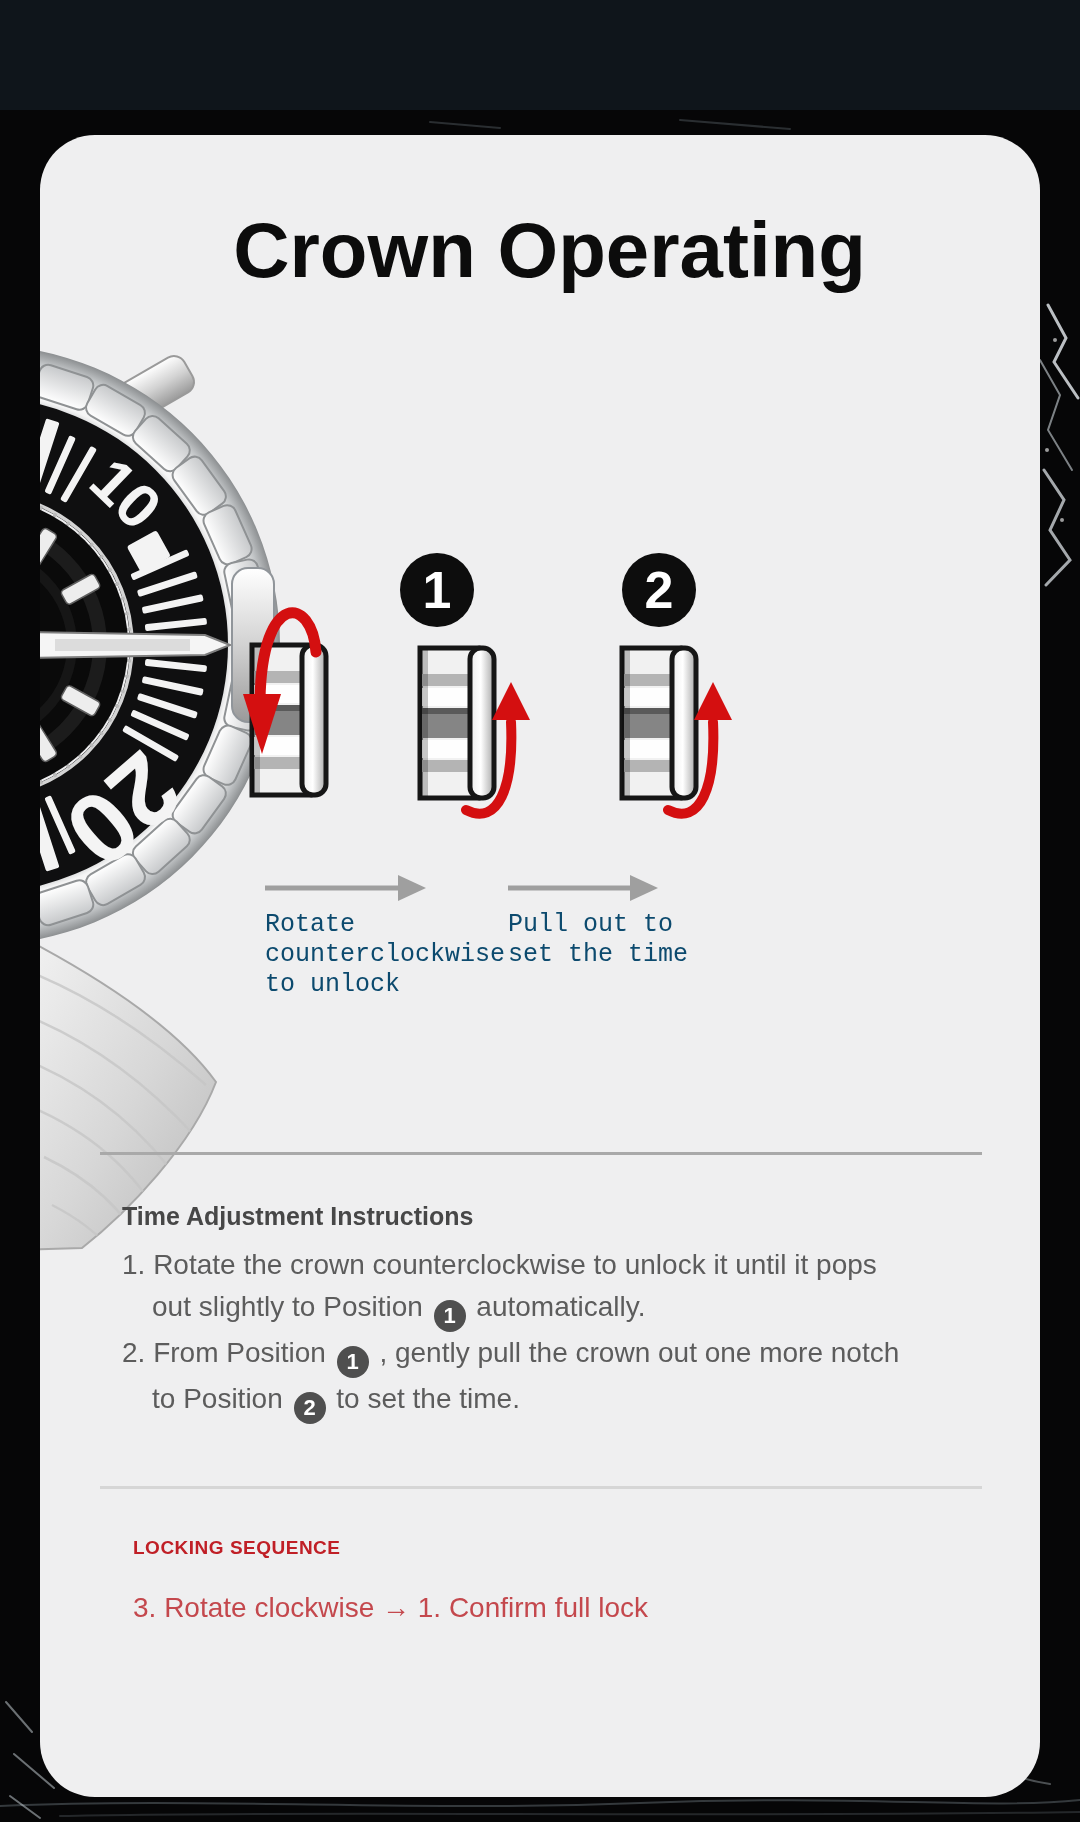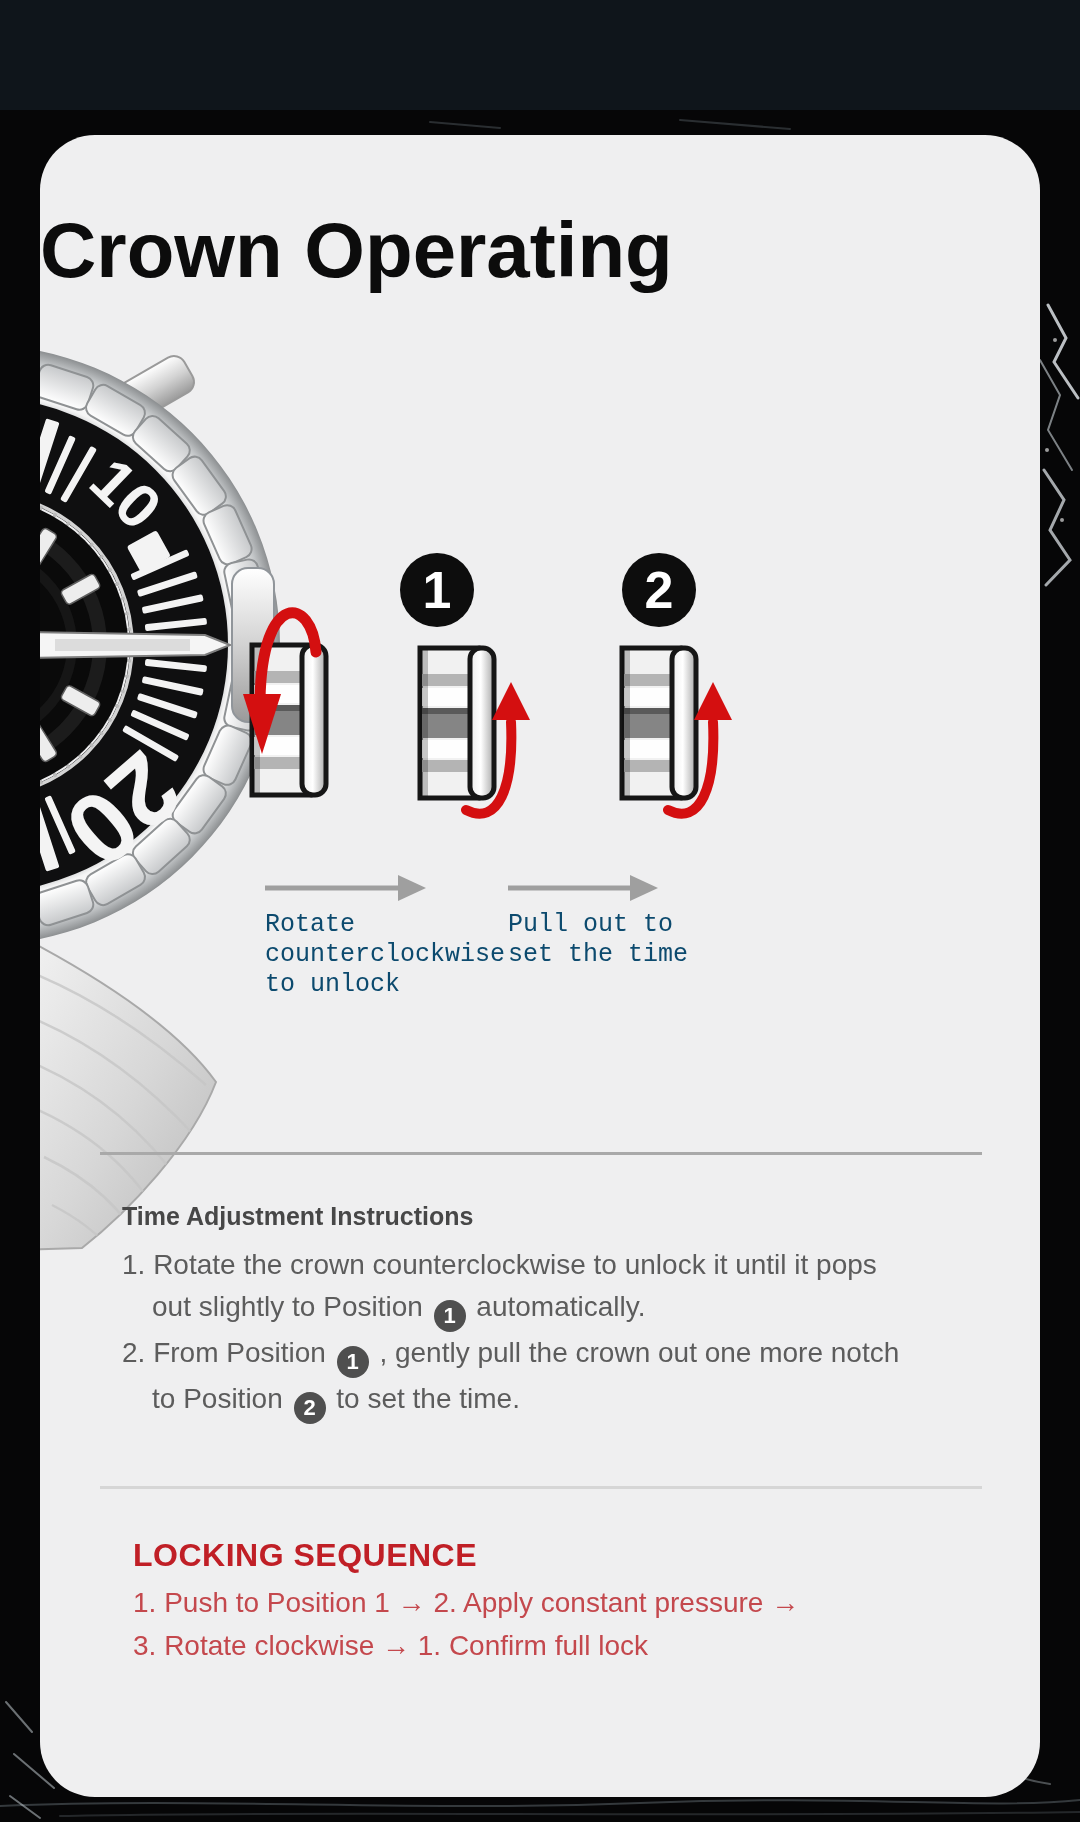--- a/index.html
+++ b/index.html
@@ -9,22 +9,22 @@
     font-family:"Liberation Sans","DejaVu Sans",sans-serif;
   }
   .bg-top-strip{position:absolute;left:0;top:0;width:1080px;height:110px;background:#0f151b;}
   .bg-texture{position:absolute;left:0;top:0;width:1080px;height:1822px;}
   .card{
     position:absolute;left:40px;top:135px;width:1000px;height:1662px;
     background:#efeff0;border-radius:55px;overflow:hidden;
   }
   .watch-svg{position:absolute;left:-40px;top:-135px;width:1080px;height:1822px;}
   .title{
-    position:absolute;left:0;right:0;top:64px;text-align:left;
-    font-size:78px;line-height:102px;font-weight:bold;color:#0c0c0c;
+    position:absolute;left:0;right:0;top:64px;text-align:center;
+    font-size:78px;line-height:102px;font-weight:bold;color:#0c0c0c;padding-left:19px;
   }
   .crown-label{
     position:absolute;font-size:25px;line-height:30px;color:#0c4a6e;
     white-space:pre-line;
     font-family:Liberation Mono, monospace;
   }
   .label-rotate{left:225px;top:775px;width:240px;}
   .label-pull{left:468px;top:775px;width:200px;}
   .divider{position:absolute;left:60px;width:882px;height:3px;}
   .divider-1{top:1017px;background:#a9a9a9;}
@@ -32,21 +32,21 @@
   .section-ta{position:absolute;left:82px;top:1067px;width:880px;}
   .section-heading{font-size:25px;font-weight:600;color:#474747;margin-bottom:13px;}
   .step{font-size:28px;line-height:42px;color:#5c5c5c;}
   .step-line.cont{padding-left:30px;}
   .inline-badge{
     display:inline-block;width:32px;height:32px;line-height:32px;text-align:center;
     border-radius:50%;background:#4f4f4f;color:#ffffff;font-size:22px;font-weight:bold;
     vertical-align:-7px;margin:0 3px;
   }
   .section-lock{position:absolute;left:93px;top:1402px;width:860px;}
-  .lock-heading{font-size:32px;font-weight:bold;letter-spacing:0.5px;margin-bottom:7px;}
+  .lock-heading{font-size:19px;font-weight:bold;letter-spacing:0.5px;margin-bottom:27px;}
   .lock-line{font-size:28px;line-height:43px;font-weight:400;}
 </style>
 </head>
 <body>
 
 <div class="bg-top-strip"></div>
 
 <svg class="bg-texture" viewBox="0 0 1080 1822">
   <g stroke-linecap="round" fill="none">
     <path d="M1048,305 L1066,338 L1054,362 L1078,398" stroke="#e8eef2" stroke-width="3" opacity="0.8"></path>
@@ -286,18 +286,17 @@
           <div class="step-line cont">to Position <span class="inline-badge">2</span> to set the time.</div>
         </div>
       </div>
   </div>
 
   <div class="divider divider-2"></div>
 
   <div class="section-lock">
     <div class="lock-heading" style="color: rgb(192, 31, 38);">LOCKING SEQUENCE</div>
     <div>
-        <div class="lock-line" style="color: rgb(196, 72, 77);">1. Push to Position 1 → 2. Apply constant pressure →</div>
         <div class="lock-line" style="color: rgb(196, 72, 77);">3. Rotate clockwise → 1. Confirm full lock</div>
       </div>
   </div>
 
 </div>
 
 </body></html>

